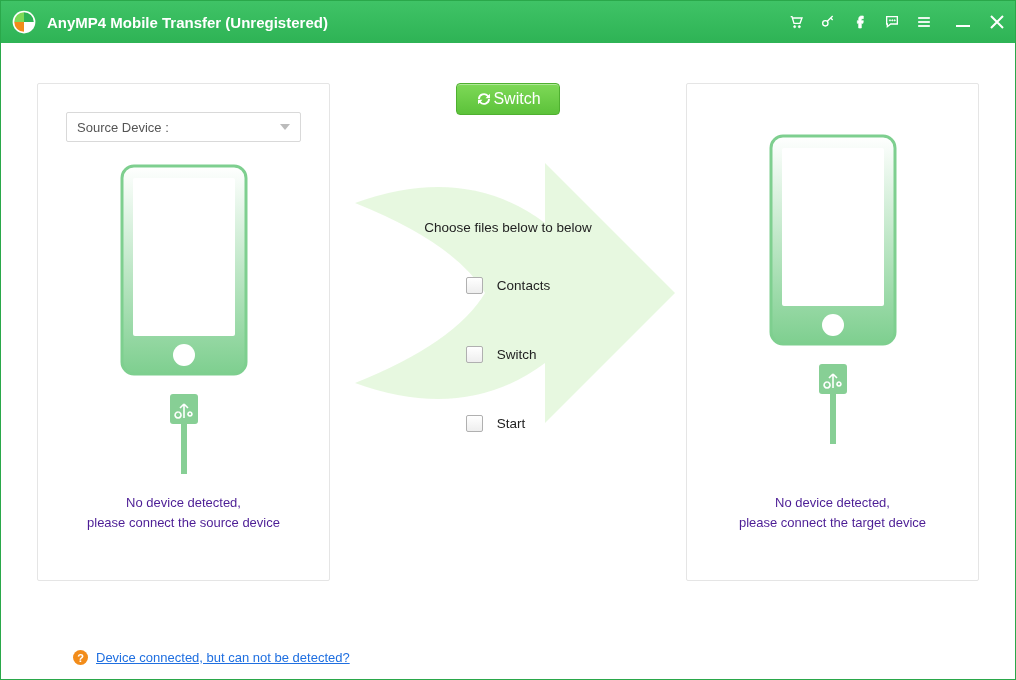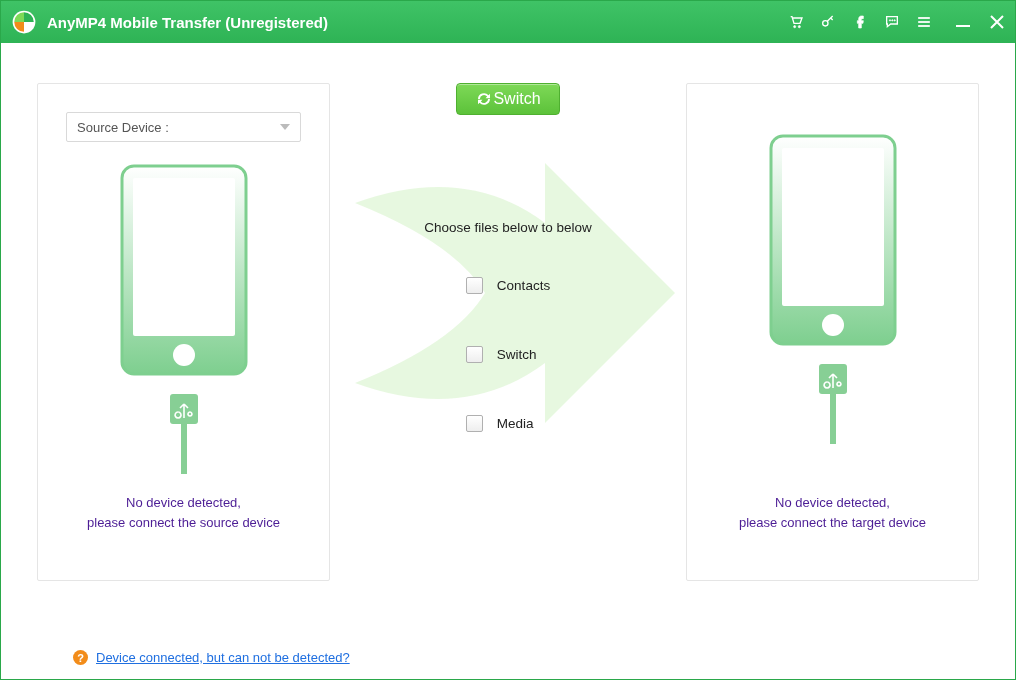--- a/index.html
+++ b/index.html
@@ -313,21 +313,21 @@
           <div class="check-item">
             <span class="chk"></span>
             <span>Contacts</span>
           </div>
           <div class="check-item">
             <span class="chk"></span>
             <span>Switch</span>
           </div>
           <div class="check-item">
             <span class="chk"></span>
-            <span>Media</span>
+            <span>Start</span>
           </div>
         </div>
 
       </div>
 
       <div class="panel">
         <div class="phone-wrap">
           <svg class="phone" viewBox="0 0 132 212">
             <defs>
                 <linearGradient id="g2" x1="0" y1="0" x2="0" y2="1">

